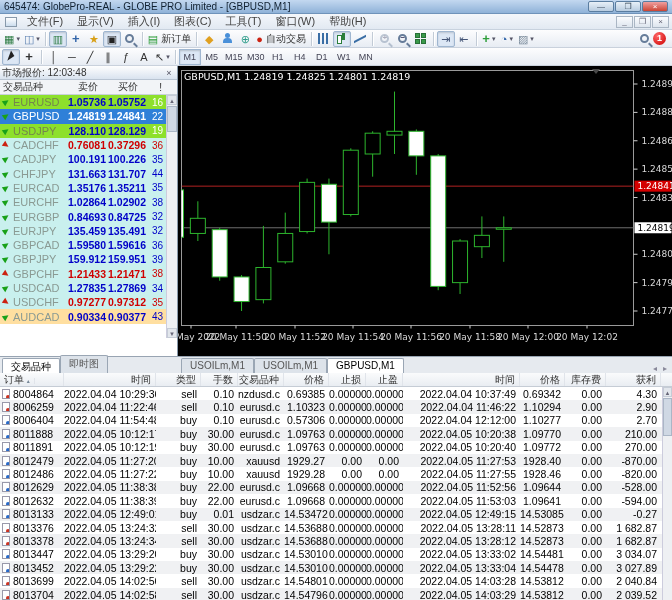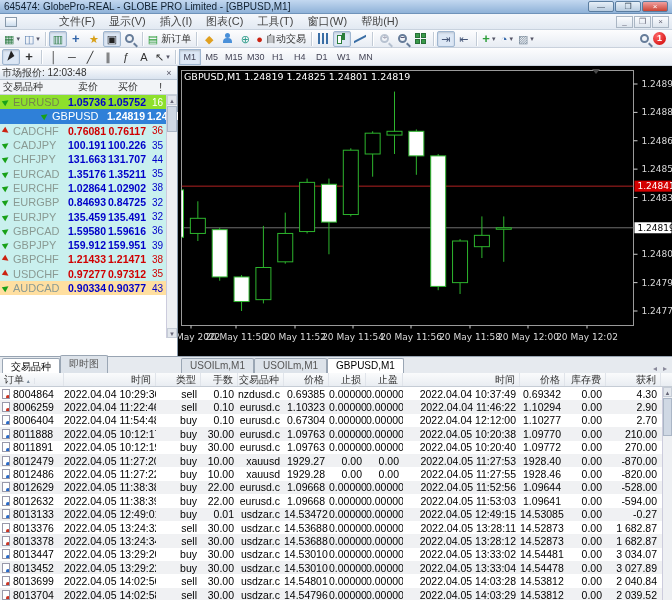--- a/index.html
+++ b/index.html
@@ -72,21 +72,21 @@
     align-items:center; background:#f2f4f7; border-bottom:1px solid #c9d1da; font-size:10px; color:#333; }
   #mw-cols .c2,#mw-cols .c3,#mw-cols .c4 { text-align:right; padding-right:10px; }
   #mw-cols .c4 { padding-right:4px; }
   #mw-rows { position:relative; }
   .mw-row { height:14.3px; display:grid; grid-template-columns:13px 49px 46px 40px 18px;
     align-items:center; font-size:10.5px; }
   .mw-row .sym { color:#8a9a93; font-size:11px; }
   .mw-row .num { text-align:right; padding-right:2px;font-weight:bold; }
   .mw-row .spread { text-align:right; padding-right:3px; font-size:10px; }
   .mw-row.bg-green { background:#8de02c; } .mw-row.bg-green .sym { color:#74864c; }
-  .mw-row.bg-sel { background:#2f80d8;padding-left:39px; } .mw-row.bg-sel .sym, .mw-row.bg-sel .num, .mw-row.bg-sel .spread { color:#fff !important; }
+  .mw-row.bg-sel { background:#2f80d8; } .mw-row.bg-sel .sym, .mw-row.bg-sel .num, .mw-row.bg-sel .spread { color:#fff !important; }
   .mw-row.bg-cyan { background:#c9f0ee; }
   .mw-row.bg-orange { background:#ffdfa0; }
   .val-blue { color:#0000c8; } .val-red { color:#d00000; } .val-white { color:#fff; }
   .arr { width:0; height:0; margin-left:3px; border-top:3px solid transparent; border-bottom:3px solid transparent; border-left:6px solid #19a119; }
   .arr.up { transform:rotate(-35deg); } .arr.down { transform:rotate(35deg); border-left-color:#cc2211; }
   #mw-scroll { position:absolute; right:0; top:29px; width:11px; height:243px; background:#eef0f3; border-left:1px solid #ccd; }
   #mw-scroll .sa { height:10px; font-size:6px; text-align:center; line-height:10px; color:#667; background:#e2e6ec; border:1px solid #c5ccd6; }
   #mw-scroll .sa.bottom { position:absolute; bottom:0; left:0; right:0; }
   #mw-scroll .thumb { position:absolute; top:11px; left:0; right:0; height:26px; background:#cfd8e4; border:1px solid #aab6c6; }
   #mw-tabs { position:absolute; left:0; top:356px; width:178px; height:17px; background:#e6eaef;
@@ -129,21 +129,21 @@
 
   <div id="titlebar">
     <span class="t-text">645474: GlobePro-REAL - GLOBE PRO Limited - [GBPUSD,M1]</span>
     <span class="winbtn">—</span>
     <span class="winbtn">❒</span>
     <span class="winbtn close">×</span>
   </div>
 
   <div id="menubar">
     <span class="child-icon"></span>
-    <span id="menu-items" style="display:flex;margin-left:32px;">
+    <span id="menu-items" style="display:flex;">
         <span class="menu-item">文件(F)</span>
         <span class="menu-item">显示(V)</span>
         <span class="menu-item">插入(I)</span>
         <span class="menu-item">图表(C)</span>
         <span class="menu-item">工具(T)</span>
         <span class="menu-item">窗口(W)</span>
         <span class="menu-item">帮助(H)</span>
       </span>
     <span class="mdi-controls">
       <span class="mdibtn">_</span>
@@ -313,25 +313,32 @@
           <span class="num val-blue">1.05752</span>
           <span class="spread val-white">16</span>
         </div>
         <div class="mw-row bg-sel">
           <span class="arr up"></span>
           <span class="sym">GBPUSD</span>
           <span class="num val-white">1.24819</span>
           <span class="num val-white">1.24841</span>
           <span class="spread val-white">22</span>
         </div>
+        <div class="mw-row bg-green">
+          <span class="arr up"></span>
+          <span class="sym">USDJPY</span>
+          <span class="num val-blue">128.110</span>
+          <span class="num val-blue">128.129</span>
+          <span class="spread val-white">19</span>
+        </div>
         <div class="mw-row bg-cyan">
           <span class="arr down"></span>
           <span class="sym">CADCHF</span>
           <span class="num val-red">0.76081</span>
-          <span class="num val-red">0.76117</span>
+          <span class="num val-red">0.37296</span>
           <span class="spread val-red">36</span>
         </div>
         <div class="mw-row bg-cyan">
           <span class="arr up"></span>
           <span class="sym">CADJPY</span>
           <span class="num val-blue">100.191</span>
           <span class="num val-blue">100.226</span>
           <span class="spread val-blue">35</span>
         </div>
         <div class="mw-row bg-cyan">
@@ -382,20 +389,27 @@
           <span class="num val-blue">159.912</span>
           <span class="num val-blue">159.951</span>
           <span class="spread val-blue">39</span>
         </div>
         <div class="mw-row bg-cyan">
           <span class="arr down"></span>
           <span class="sym">GBPCHF</span>
           <span class="num val-red">1.21433</span>
           <span class="num val-red">1.21471</span>
           <span class="spread val-red">38</span>
+        </div>
+        <div class="mw-row bg-cyan">
+          <span class="arr up"></span>
+          <span class="sym">USDCAD</span>
+          <span class="num val-blue">1.27835</span>
+          <span class="num val-blue">1.27869</span>
+          <span class="spread val-blue">34</span>
         </div>
         <div class="mw-row bg-cyan">
           <span class="arr down"></span>
           <span class="sym">USDCHF</span>
           <span class="num val-red">0.97277</span>
           <span class="num val-red">0.97312</span>
           <span class="spread val-red">35</span>
         </div>
         <div class="mw-row bg-orange">
           <span class="arr up"></span>
@@ -561,21 +575,21 @@
         </div>
         <div class="t-row">
           <span class="ordcell">
             <span class="doc buy"></span>
             <span>8006404</span>
           </span>
           <span>2022.04.04 11:54:48</span>
           <span>buy</span>
           <span>0.10</span>
           <span>eurusd.c</span>
-          <span>0.67304</span>
+          <span>0.57306</span>
           <span>0.00000</span>
           <span>0.00000</span>
           <span>2022.04.04 12:12:00</span>
           <span>1.10277</span>
           <span>0.00</span>
           <span>2.70</span>
         </div>
         <div class="t-row">
           <span class="ordcell">
             <span class="doc buy"></span>

